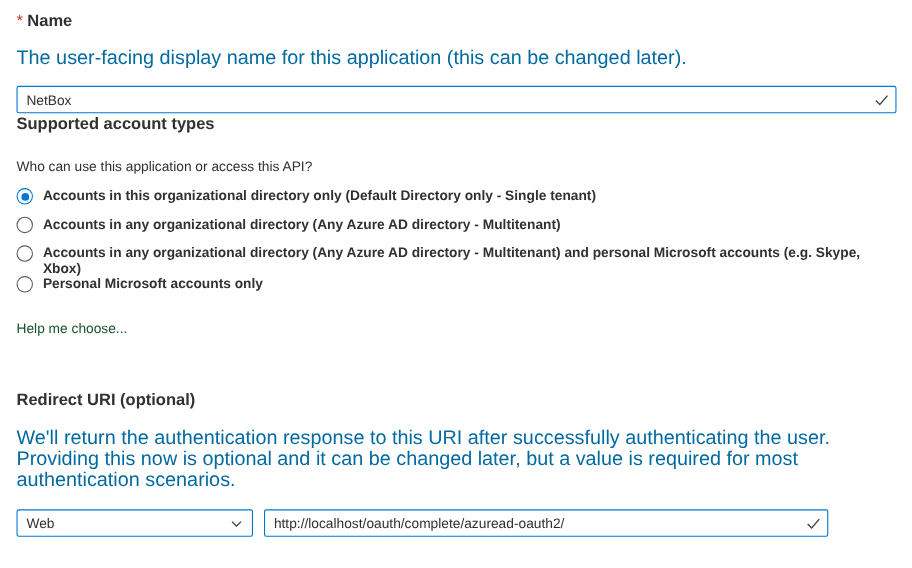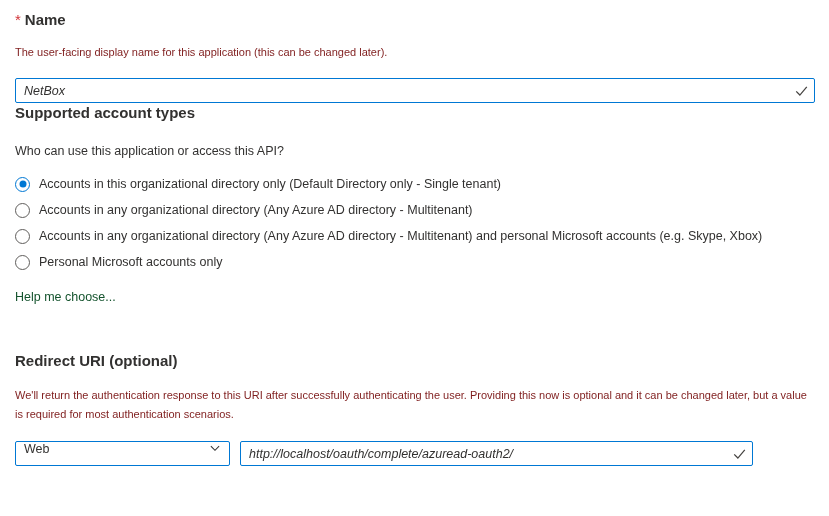--- a/index.html
+++ b/index.html
@@ -12,67 +12,66 @@
   .page{padding:10px 14px 20px 15px;}
   .section-heading{
     font-size:15px;
     font-weight:600;
     color:#323130;
     margin:0;
     line-height:20px;
   }
   .req{color:#d13438;margin-right:4px;font-weight:400;}
   .desc{
-    font-size:11px;
+    font-size:18px;
     line-height:19px;
     margin:13px 0 0 0;
-    color:#7f1d1d;
+    color:#0369a1;
     max-width:800px;
   }
   .input-wrap{
     position:relative;
     margin-top:16px;
   }
   .text-input{
     box-sizing:border-box;
     width:100%;
     height:25px;
     border:1px solid #0078d4;
     border-radius:2px;
     padding:2px 26px 2px 8px;
     font-family:"Liberation Sans","DejaVu Sans",sans-serif;
     font-size:12.5px;
     color:#323130;
     outline:none;
     background:#fff;
-    font-style:italic;
   }
   .check-icon{
     position:absolute;
     right:7px;
     top:50%;
     transform:translateY(-50%);
     width:13px;height:13px;
     pointer-events:none;
   }
   .check-icon svg{display:block;width:13px;height:13px;}
 
   .section{}
   .question{
     font-size:12.5px;
     margin:21px 0 0 0;
     color:#323130;
   }
   .radio-group{margin-top:13px;}
   .radio-option{
     display:flex;
-    align-items:center;
     gap:9px;
     min-height:26px;
     cursor:pointer;
+    font-weight:bold;
   }
   .radio-circle{
     flex:0 0 auto;
     width:15px;height:15px;
     border:1px solid #605e5c;
     border-radius:50%;
     box-sizing:border-box;
     position:relative;
     background:#fff;
   }
@@ -102,21 +101,21 @@
     margin-top:17px;
     align-items:center;
   }
   .select-box{
     box-sizing:border-box;
     width:215px;
     height:25px;
     border:1px solid #0078d4;
     border-radius:2px;
     display:flex;
-    align-items:flex-start;
+    align-items:center;
     justify-content:space-between;
     padding:0 8px;
     font-size:12.5px;
     color:#323130;
     cursor:pointer;
     background:#fff;
   }
   .chevron-icon svg{display:block;width:12px;height:12px;}
   .uri-input-wrap{
     position:relative;

